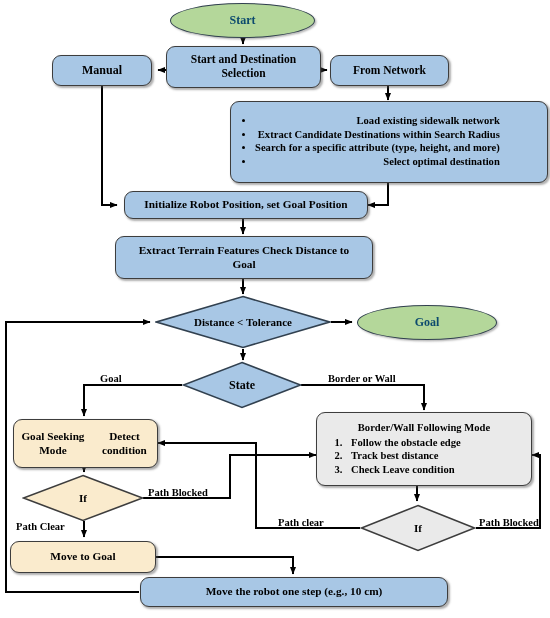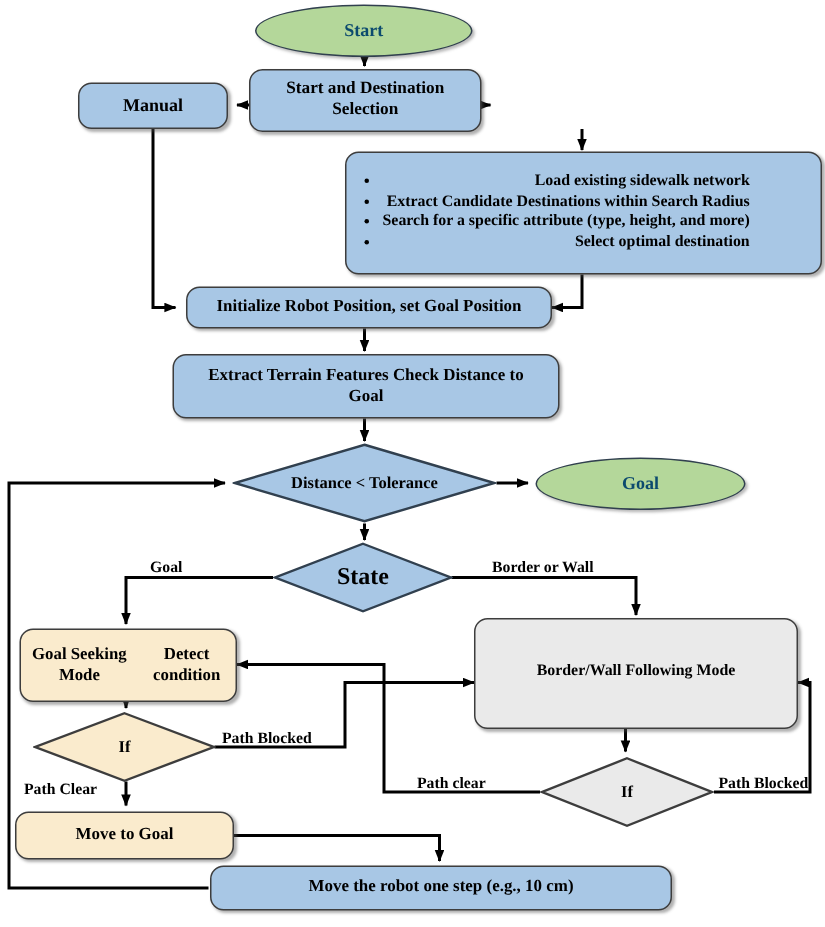--- a/index.html
+++ b/index.html
@@ -169,20 +169,23 @@
   </div>
 
   <div class="node rounded blue" style="left:166px; top:46px; width:155px; height:42px; font-size:11.5px; padding:0 6px;">
     <span>Start and Destination Selection</span>
   </div>
 
   <div class="node rounded blue" style="left:52px; top:55px; width:100px; height:31px; font-size:12px;">
     <span>Manual</span>
   </div>
 
+  <div class="node rounded blue" style="left:330px; top:55px; width:119px; height:31px; font-size:11.5px;">
+    <span>From Network</span>
+  </div>
 
   <div class="node rounded blue" style="left:230px; top:101px; width:318px; height:82px; font-size:10.6px; padding:4px 8px; justify-content:flex-start;">
     <ul class="bullets">
       <li>Load existing sidewalk network</li>
       <li>Extract Candidate Destinations within Search Radius</li>
       <li>Search for a specific attribute (type, height, and more)</li>
       <li>Select optimal destination</li>
     </ul>
   </div>
 
@@ -204,21 +207,21 @@
   </div>
 
   <div class="ellipse green" style="left:357px; top:305px; width:140px; height:35px; font-size:12px;">
     <span>Goal</span>
   </div>
 
   <div class="diamond-wrap" style="left:182px; top:361px; width:120px; height:48px;">
     <svg width="120" height="48" viewBox="0 0 120 48">
       <polygon points="60,1.5 118.5,24 60,46.5 1.5,24" fill="#A8C7E5" stroke="#31404f" stroke-width="1.6"></polygon>
     </svg>
-    <div class="diamond-label" style="font-size:16px;">
+    <div class="diamond-label" style="font-size:12px;">
       <span>State</span>
     </div>
   </div>
 
   <div class="edge-label" style="left:100px; top:373px; font-size:10.5px;">
     <span>Goal</span>
   </div>
   <div class="edge-label" style="left:328px; top:373px; font-size:10.5px;">
     <span>Border or Wall</span>
   </div>
@@ -244,20 +247,25 @@
     <span>Path Clear</span>
   </div>
 
   <div class="node rounded cream" style="left:10px; top:541px; width:146px; height:32px; font-size:11.3px;">
     <span>Move to Goal</span>
   </div>
 
   <div class="node rounded grey" style="left:316px; top:412px; width:216px; height:74px; font-size:10.6px; padding:0;">
     <div class="bwf-inner">
       <div class="bwf-title">Border/Wall Following Mode</div>
+      <ol class="numlist">
+        <li>Follow the obstacle edge</li>
+        <li>Track best distance</li>
+        <li>Check Leave condition</li>
+      </ol>
     </div>
   </div>
 
   <div class="diamond-wrap" style="left:360px; top:504px; width:116px; height:48px;">
     <svg width="116" height="48" viewBox="0 0 116 48">
       <polygon points="58,1.5 114.5,24 58,46.5 1.5,24" fill="#EAEAEA" stroke="#3d3d3d" stroke-width="1.6"></polygon>
     </svg>
     <div class="diamond-label" style="font-size:11px;">
       <span>If</span>
     </div>

